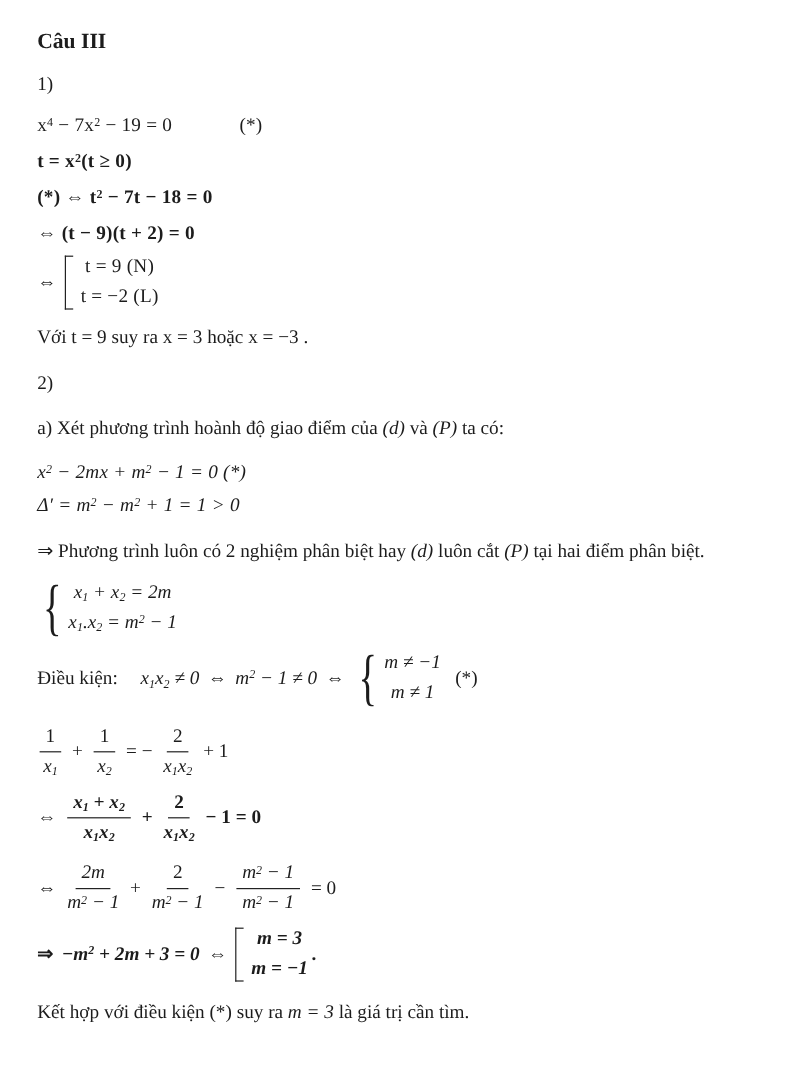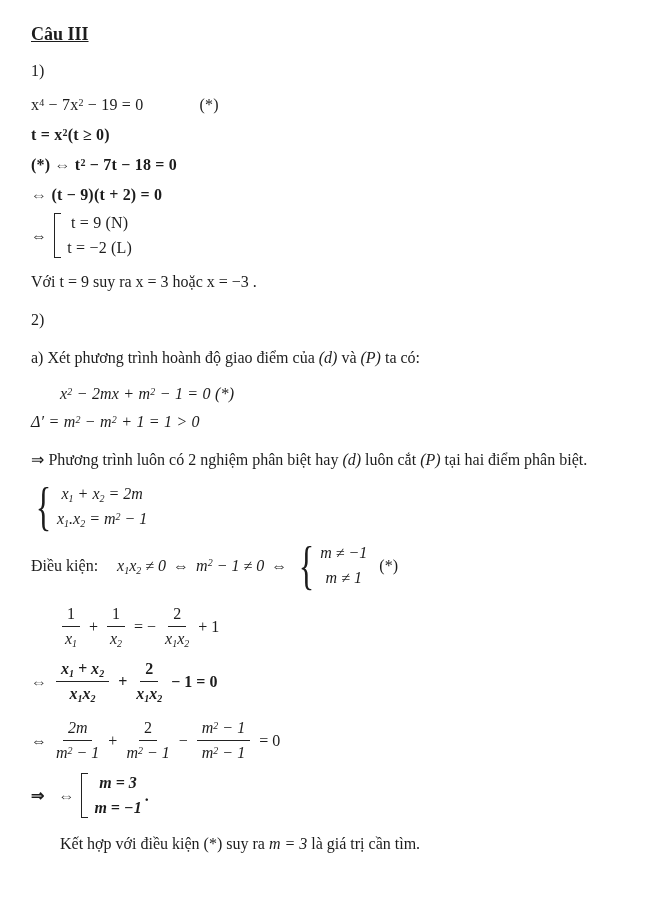--- a/index.html
+++ b/index.html
@@ -5,21 +5,21 @@
   * { margin:0; padding:0; box-sizing:border-box; }
   html, body { width:660px; height:899px; }
   body {
     background:#ffffff;
     color:#1c1c1c;
     font-family:"Liberation Serif", serif;
     font-size:16px;
     overflow:hidden;
   }
   .page { padding:22px 16px 0 31px; }
-  .title { font-size:18px; font-weight:bold; margin-top:2px;text-decoration:underline; }
+  .title { font-size:18px; font-weight:bold; margin-top:2px; }
   .line { margin-top:12px; line-height:20px; }
   .label-line { margin-top:16px; }
   .math { letter-spacing:0.2px; }
   .it { font-style:italic; }
   .up { font-style:normal; }
   sup { font-size:10px; position:relative; top:-0.45em; line-height:0; vertical-align:baseline; }
   sub { font-size:10px; position:relative; top:0.3em; line-height:0; vertical-align:baseline; }
   .star-gap { margin-left:56px; }
   .flexline { display:flex; align-items:center; }
   .arrow { font-style:normal; margin-right:7px; }
@@ -31,21 +31,21 @@
   .frac .den { display:block; padding-top:2px; }
   
   .cases { display:inline-flex; align-items:center; }
   .cases .rows { display:inline-flex; flex-direction:column; gap:5px;align-items:center; }
   .cases .row { line-height:20px; }
   .sqbr { align-self:stretch; width:7px; border-left:1.6px solid #222; border-top:1.6px solid #222; border-bottom:1.6px solid #222; margin-right:6px; }
   .curly { display:inline-block; font-style:normal; font-size:52px; font-weight:300; line-height:44px; transform:scaleX(0.62); transform-origin:center; margin-right:1px; }
   .case-star { margin-left:12px; font-style:normal; }
   .period { margin-left:3px; }
   .mt8 { margin-top:8px; } .mt10 { margin-top:10px;font-weight:bold; } .mt14 { margin-top:14px; }
-  .mt16 { margin-top:16px;margin-left:29px; } .mt18 { margin-top:18px; }
+  .mt16 { margin-top:16px; } .mt18 { margin-top:18px; }
   .nowrap { white-space:nowrap; }
 </style>
 </head>
 <body>
 
 <div class="page">
 
   <div class="title">Câu III</div>
 
   <div class="line label-line">1)</div>
@@ -153,20 +153,21 @@
     <span class="op">−</span>
     <span class="frac">
       <span class="num"><span>m</span><sup>2</sup><span> − 1</span></span>
       <span class="den"><span>m</span><sup>2</sup><span> − 1</span></span>
     </span>
     <span class="tail up">= 0</span>
   </div>
 
   <div class="line flexline it mt10">
     <span class="arrow">⇒</span>
+    <span><span>−m</span><sup>2</sup><span> + 2m + 3 = 0</span></span>
     <span class="op">⇔</span>
     <span class="cases">
       <span class="sqbr"></span>
       <span class="rows">
         <span class="row">m = 3</span>
         <span class="row">m = −1</span>
       </span>
     </span>
     <span class="period up">.</span>
   </div>

